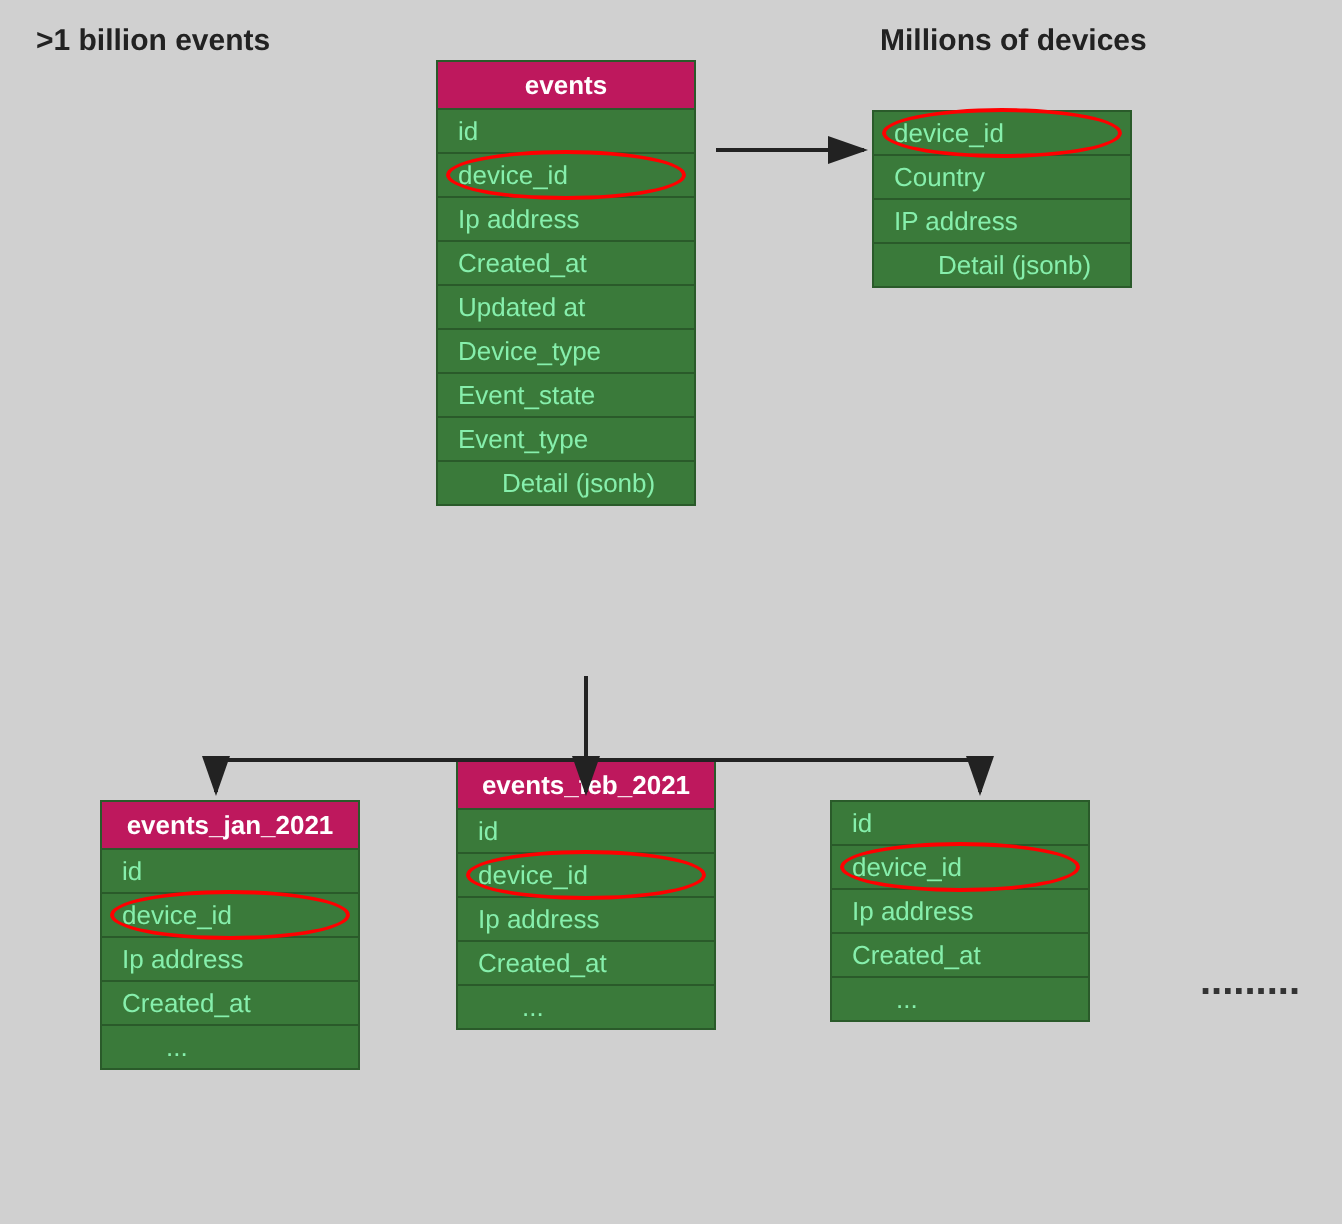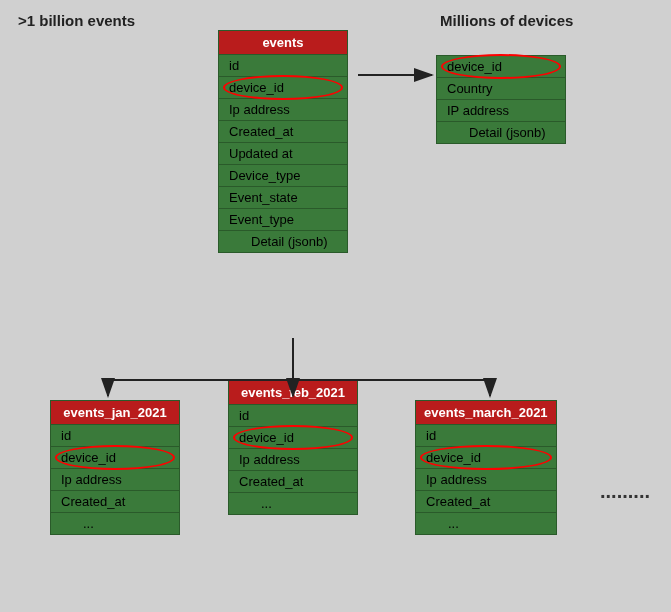--- a/index.html
+++ b/index.html
@@ -21,30 +21,30 @@
 
     
     .db-table {
       position: absolute;
       background: #3a7a3a;
       border: 1px solid #2a5a2a;
       min-width: 130px;
     }
 
     .db-table .table-header {
-      background: #b91c1c;
+      background: #be185d;
       color: white;
       font-weight: bold;
       text-align: center;
       padding: 4px 8px;
       border-bottom: 1px solid #2a5a2a;
     }
 
     .db-table .table-row {
-      color: #000000;
+      color: #86efac;
       padding: 3px 10px;
       border-bottom: 1px solid #2a5a2a;
       white-space: nowrap;
     }
 
     .db-table .table-row:last-child {
       border-bottom: none;
       padding-left: 32px;
     }
 
@@ -130,21 +130,20 @@
   <div class="db-table" style="left: 228px; top: 380px;">
     <div class="table-header">events_feb_2021</div>
     <div class="table-row">id</div>
     <div class="table-row circled">device_id</div>
     <div class="table-row">Ip address</div>
     <div class="table-row">Created_at</div>
     <div class="table-row">...</div>
   </div>
 
   <div class="db-table" style="left: 415px; top: 400px;">
-    <div class="table-header">events_march_2021</div>
     <div class="table-row">id</div>
     <div class="table-row circled">device_id</div>
     <div class="table-row">Ip address</div>
     <div class="table-row">Created_at</div>
     <div class="table-row">...</div>
   </div>
 
   <div class="dots-text" style="left: 600px; top: 480px;">.........</div>
 
   <svg class="arrows-svg" xmlns="http://www.w3.org/2000/svg">

